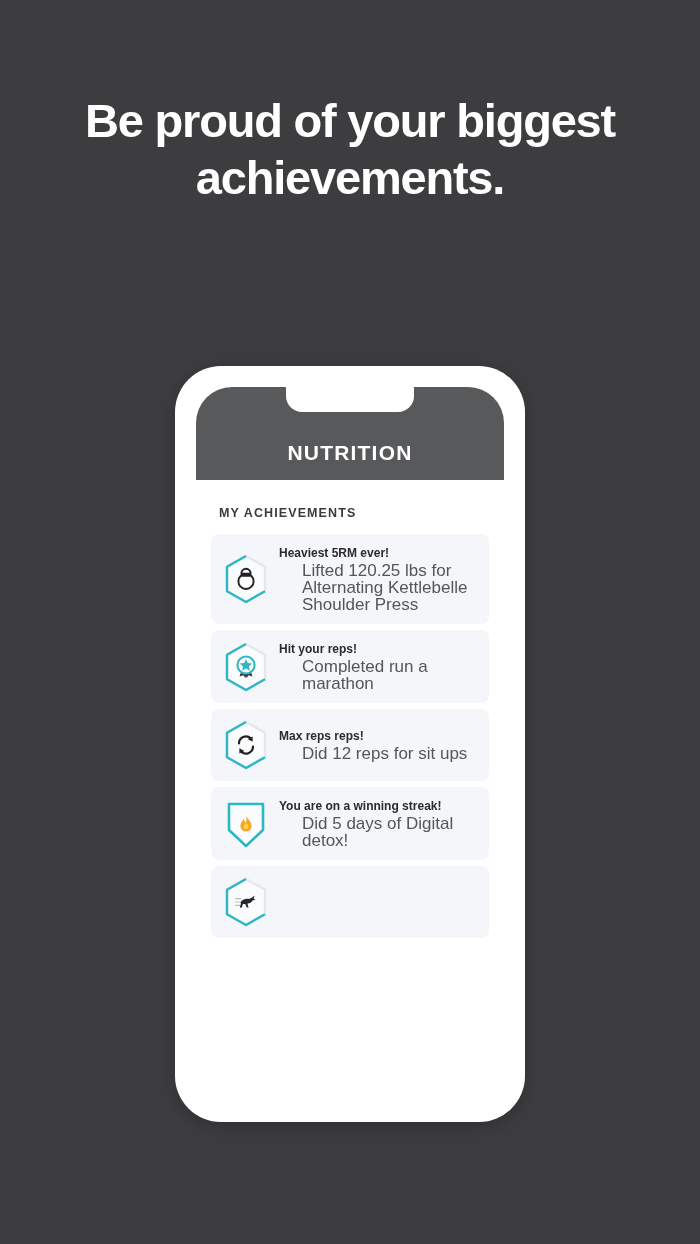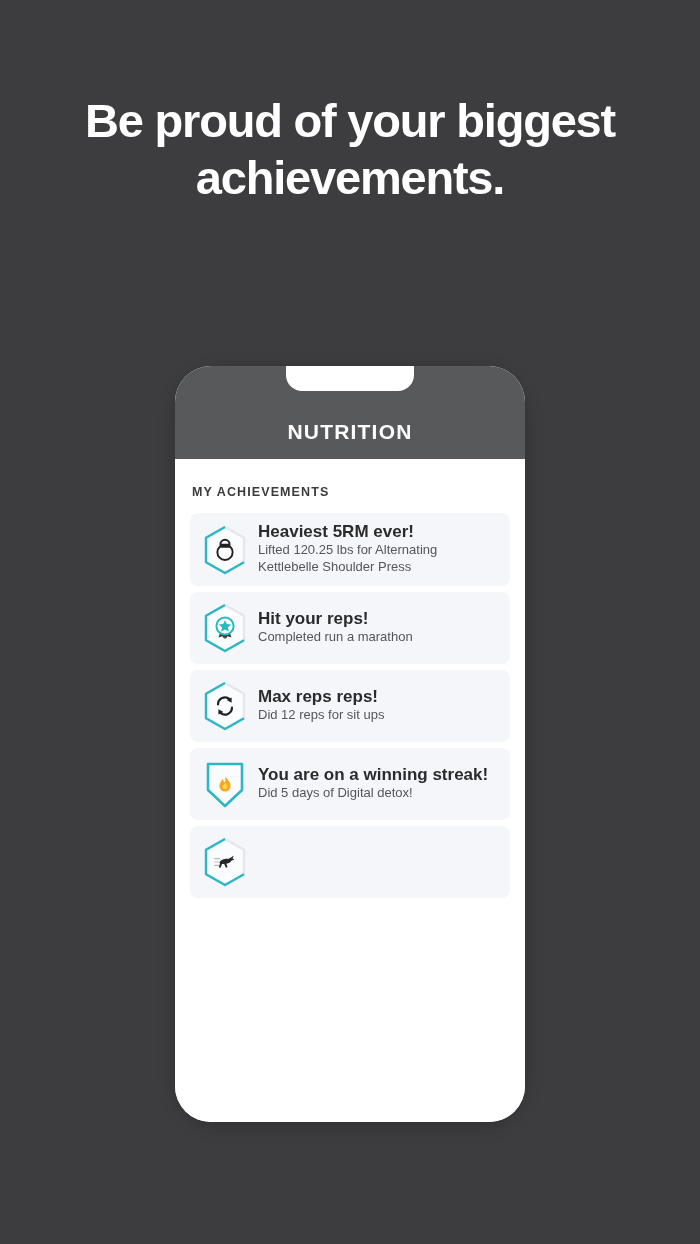--- a/index.html
+++ b/index.html
@@ -24,21 +24,21 @@
   }
 
   
   .phone {
     position:absolute;
     left:175px; top:366px;
     width:350px; height:756px;
     background:#ffffff;
     border-radius:46px;
     box-shadow:0 4px 18px rgba(0,0,0,.22);
-    padding:0;
+    padding:21px;
   }
   .screen {
     position:relative;
     width:100%; height:100%;
     background:#ffffff;
     border-radius:36px;
     overflow:hidden;
   }
 
   
@@ -88,21 +88,21 @@
   .body-area {
     padding:26px 15px 0 15px;
     background:#ffffff;
     height:calc(100% - 93px);
   }
   .section-title {
     color:#3b3b3d;
     font-size:12.5px;
     font-weight:bold;
     letter-spacing:1.1px;
-    margin:0 0 14px 2px;
+    margin:0 0 14px 8px;
   }
 
   .card-list { display:flex; flex-direction:column; gap:6px; }
 
   .card {
     display:flex;
     align-items:center;
     gap:10px;
     background:#f4f6f9;
     border-radius:8px;
@@ -110,29 +110,30 @@
     min-height:62px;
   }
   .badge {
     flex:0 0 auto;
     width:46px; height:50px;
     display:flex; align-items:center; justify-content:center;
   }
   .card-text { flex:1 1 auto; min-width:0; }
   .card-title {
     color:#2b2b2d;
-    font-size:17px;
+    font-size:12px;
     font-weight:bold;
     line-height:16px;
     margin-bottom:1px;
   }
   .card-sub {
     color:#55565a;
-    font-size:13px;
+    font-size:17px;
     line-height:17px;
+    margin-left:23px;
   }
 </style>
 </head>
 <body>
 
 <div class="page">
 
   <h1 class="headline">Be proud of your biggest achievements.</h1>
 
   <div class="phone">

